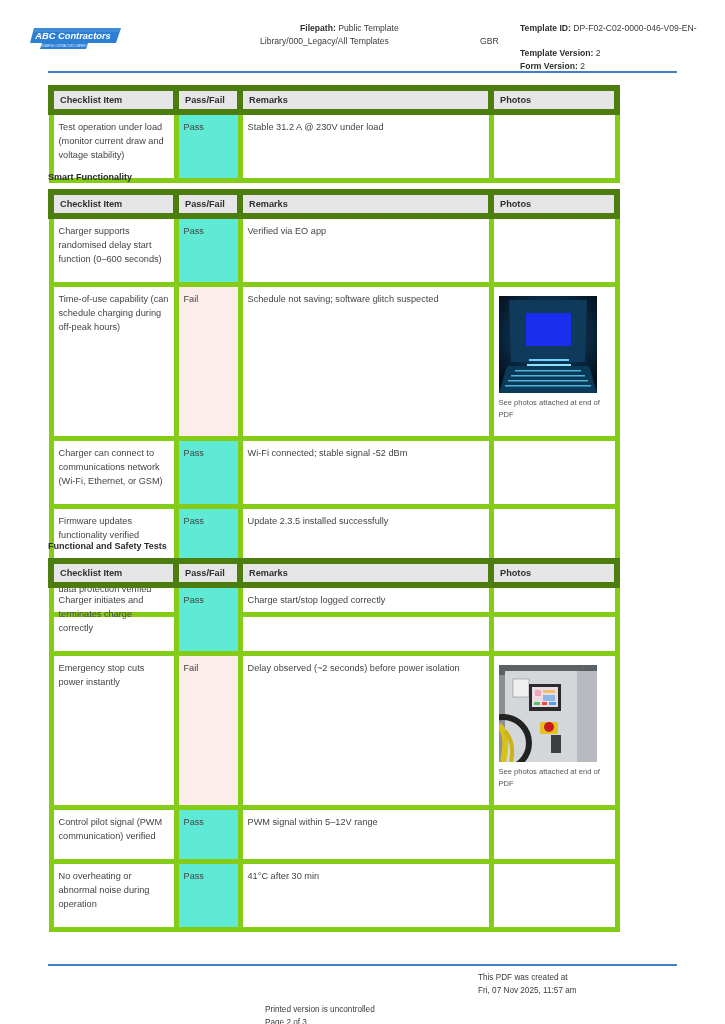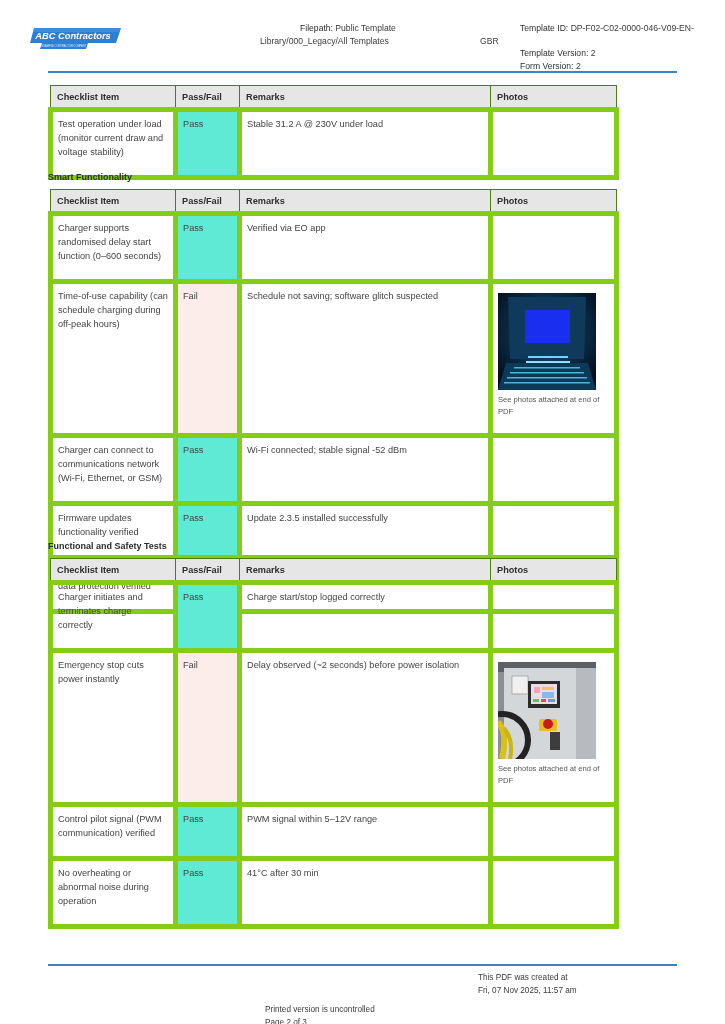--- a/index.html
+++ b/index.html
@@ -4,34 +4,34 @@
 <style>
   * { box-sizing: border-box; margin: 0; padding: 0; }
   html, body { width: 725px; height: 1024px; background: #ffffff; }
   body { position: relative; font-family: "Liberation Sans", "DejaVu Sans", sans-serif; color: #3a3a3a; overflow: hidden; }
 
   .logo { position: absolute; left: 30px; top: 26px; width: 92px; height: 25px; }
   .logo svg { width: 92px; height: 25px; display: block; }
 
   .hdr-mid { position: absolute; left: 260px; top: 22px; width: 200px; font-size: 8.6px; line-height: 12.5px; color: #3a3a3a; }
   .hdr-right { position: absolute; left: 480px; top: 22px; width: 220px; font-size: 8.6px; line-height: 12.5px; color: #3a3a3a; }
-  .hdr-mid b, .hdr-right b { font-weight: normal; color: #2e2e2e; padding-left: 40px; }
+  .hdr-mid b, .hdr-right b { font-weight: bold; color: #2e2e2e; padding-left: 40px; }
 
   .rule { position: absolute; left: 48px; width: 629px; height: 2px; background: #3d82c4; }
   .rule.top { top: 71px; }
   .rule.bottom { top: 964px; }
 
   .section-title { position: absolute; left: 48px; font-size: 9px; font-weight: bold; color: #2b2b2b; }
 
   table.chk { position: absolute; left: 48px; width: 566px; border-collapse: collapse; table-layout: fixed; font-size: 9.2px; line-height: 14px; }
   table.chk col.c1 { width: 125px; }
   table.chk col.c2 { width: 64px; }
   table.chk col.c3 { width: 251px; }
   table.chk col.c4 { width: 126px; }
-  table.chk th { background: #e6e6e6; height: 24px; text-align: left; padding: 0 6px; font-weight: bold; color: #2f2f2f; border: 1px solid #4d7c0f; font-size: 9.2px; vertical-align: middle; }
+  table.chk th { background: #e6e6e6; height: 24px; text-align: left; padding: 0 6px; font-weight: bold; color: #2f2f2f; border: 6px solid #4d7c0f; font-size: 9.2px; vertical-align: middle; }
   table.chk td { border: 5px solid #84cc16; vertical-align: top; padding: 5px 5px 16px 5px; color: #444; }
   td.pass { background: #5eead4; color: #4d6a4e; }
   td.fail { background: #fcecea; color: #6a5553; }
   .photo { width: 98px; height: 97px; display: block; margin-top: 4px; }
   .photo-caption { font-size: 7.6px; line-height: 11.5px; color: #555; margin-top: 4px; }
 
   .ftr-mid { position: absolute; left: 265px; top: 972px; font-size: 8.2px; line-height: 12.5px; color: #3a3a3a; margin-top: 32px; }
   .ftr-right { position: absolute; left: 478px; top: 972px; font-size: 8.2px; line-height: 12.5px; color: #3a3a3a; }
 </style>
 </head>

